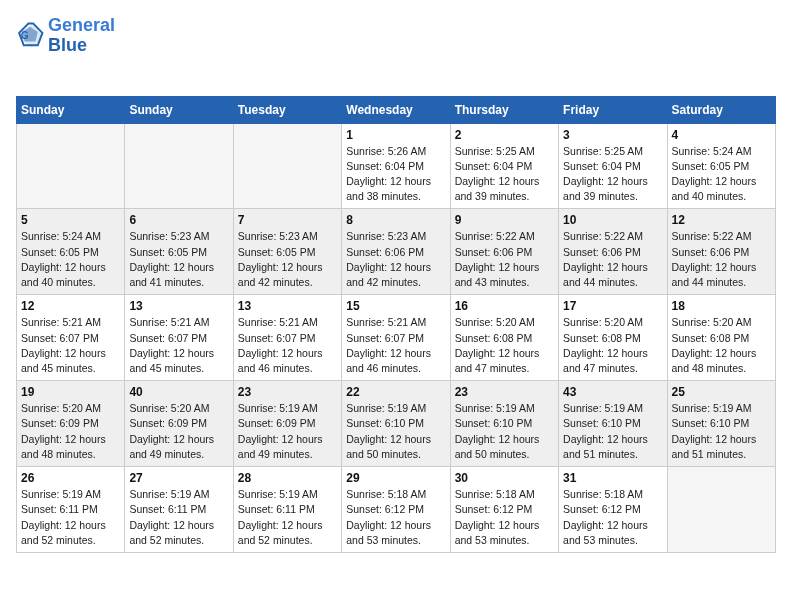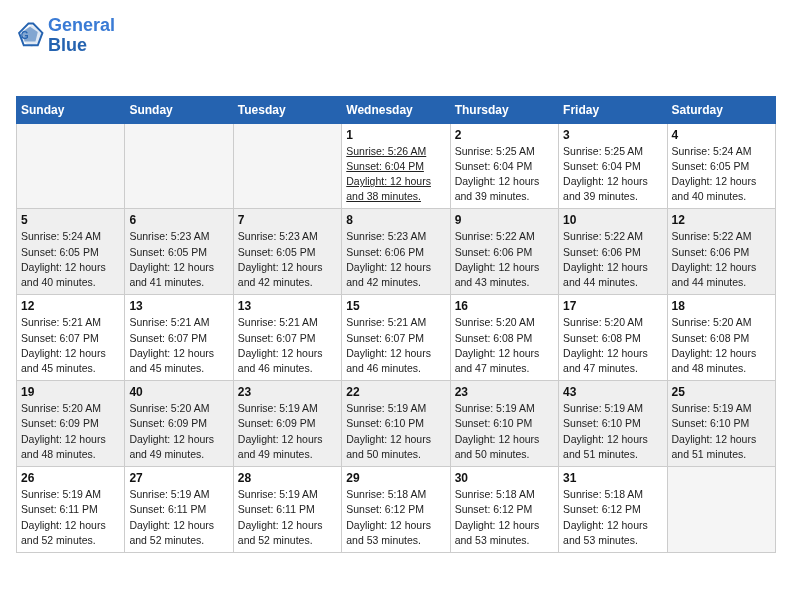--- a/index.html
+++ b/index.html
@@ -122,21 +122,21 @@
         <th>Saturday</th>
       </tr>
   </thead>
   <tbody id="calendar-body">
   <tr>
         <td class="empty"></td>
         <td class="empty"></td>
         <td class="empty"></td>
         <td>
           <div class="day-number">1</div>
-          <div class="day-info" style="white-space: pre-line; text-decoration: underline;">Sunrise: 5:26 AM
+          <div class="day-info" style="white-space: pre-line;">Sunrise: 5:26 AM
 Sunset: 6:04 PM
 Daylight: 12 hours
 and 38 minutes.</div>
         </td>
         <td>
           <div class="day-number">2</div>
           <div class="day-info" style="white-space: pre-line;">Sunrise: 5:25 AM
 Sunset: 6:04 PM
 Daylight: 12 hours
 and 39 minutes.</div>

